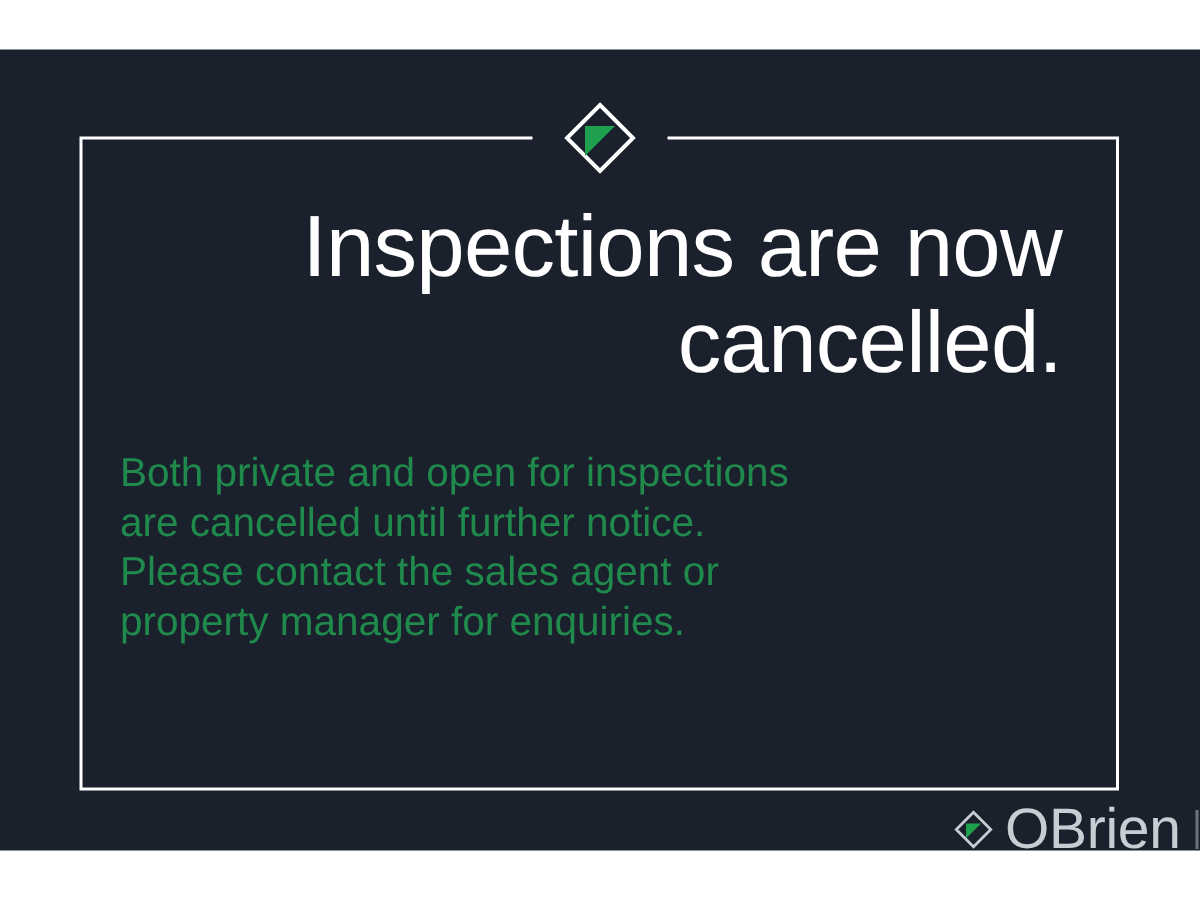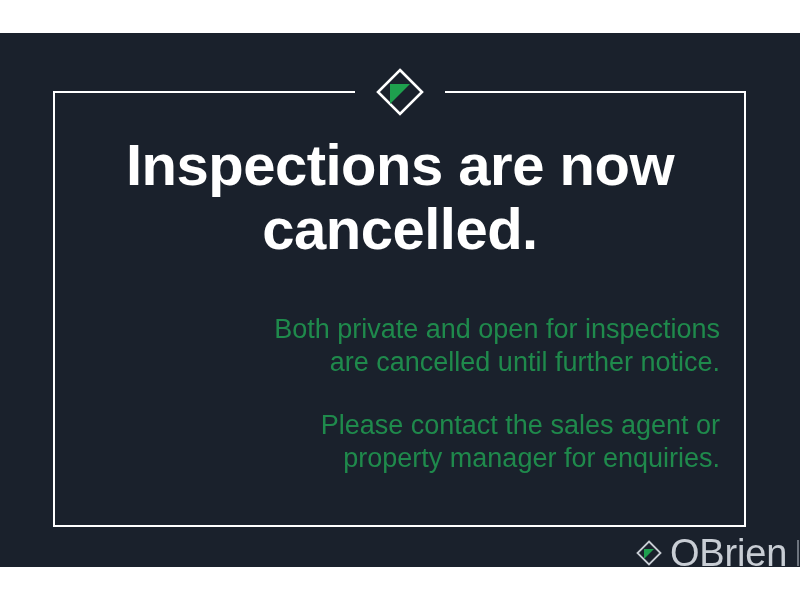--- a/index.html
+++ b/index.html
@@ -61,50 +61,49 @@
     left: 375px;
     top: 34px;
     width: 50px;
     height: 50px;
   }
   .emblem svg { display: block; }
 
   
   .headline {
     position: absolute;
-    left: 80px;
+    left: 68px;
     top: 100px;
     width: 640px;
-    text-align: center;
+    text-align: right;
     color: #ffffff;
     font-size: 58px;
     line-height: 64px;
-    font-weight: 700;
+    font-weight: 400;
     letter-spacing: -0.5px;
     white-space: pre-line;
   }
 
   
   .body-copy {
     position: absolute;
     left: 80px;
-    top: 280px;
+    top: 266px;
     width: 640px;
-    text-align: right;
+    text-align: left;
     color: #1f8a4c;
     font-size: 27px;
     line-height: 33px;
     font-weight: 400;
   }
   .body-copy p {
     margin: 0;
     white-space: pre-line;
   }
   .body-copy p + p {
-    margin-top: 30px;
   }
 
   
   .brand {
     position: absolute;
     left: 636px;
     top: 503px;
     display: flex;
     align-items: center;
     height: 34px;

